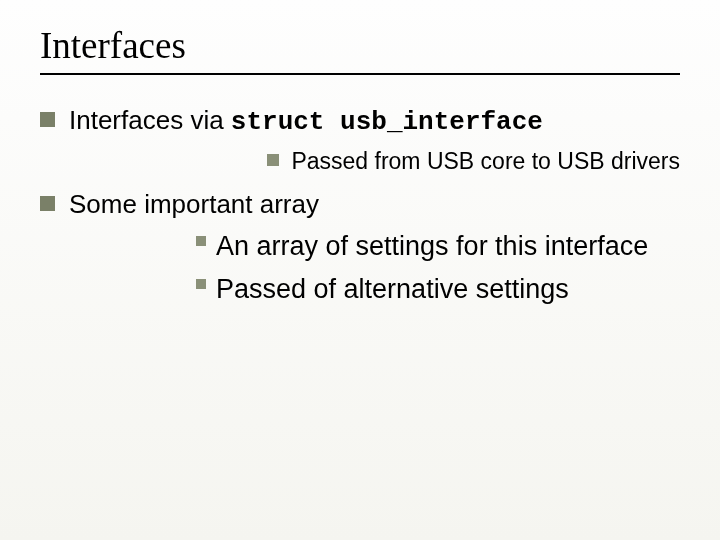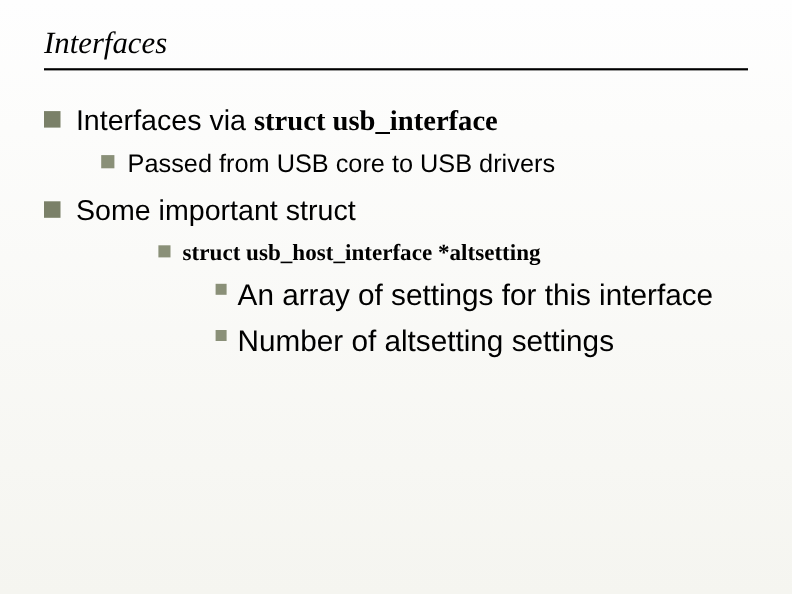--- a/index.html
+++ b/index.html
@@ -13,49 +13,48 @@
   }
   .slide {
     box-sizing: border-box;
     width: 720px;
     height: 540px;
     padding: 24px 40px 40px 40px;
     background: linear-gradient(to bottom, #fefefe, #f5f5f0);
   }
   .title {
     font-family: "Times New Roman", Times, serif;
-    font-size: 28px;
+    font-size: 37px;
     font-weight: 400;
     margin: 0 0 6px 0;
-    font-style: italic;
   }
   .rule {
     border: none;
     border-top: 2px solid #000;
     margin: 0 0 28px 0;
   }
   .bullet {
     display: flex;
     align-items: flex-start;
     line-height: 1.35;
   }
   .sq {
     display: inline-block;
     flex: 0 0 auto;
   }
   .lvl1 { font-size: 26px; margin: 10px 0 6px 0; }
   .lvl1 .sq { width: 15px; height: 15px; background: #7a8068; margin: 9px 14px 0 0; }
-  .lvl2 { font-size: 23px; margin: 6px 0 4px 52px; }
+  .lvl2 { font-size: 23px; margin: 6px 0 4px 52px; justify-content: flex-end; }
   .lvl2 .sq { width: 12px; height: 12px; background: #8a9078; margin: 8px 12px 0 0; }
   .lvl3 { font-size: 21px; margin: 6px 0 4px 104px; }
   .lvl3 .sq { width: 11px; height: 11px; background: #8a9078; margin: 8px 11px 0 0; }
   .lvl4 { font-size: 27px; margin: 6px 0 4px 156px; }
   .lvl4 .sq { width: 10px; height: 10px; background: #8a9078; margin: 8px 10px 0 0; }
   .code {
-    font-family: Liberation Serif, serif;
+    font-family: Liberation Mono, monospace;
     font-weight: bold;
   }
 </style>
 </head>
 <body>
 
 <div class="slide">
 
   <h1 class="title">Interfaces</h1>
   <hr class="rule">
@@ -67,32 +66,28 @@
     </span>
   </div>
 
   <div class="bullet lvl2">
     <span class="sq"></span>
     <span>Passed from USB core to USB drivers</span>
   </div>
 
   <div class="bullet lvl1">
     <span class="sq"></span>
-    <span>Some important struct</span>
+    <span>Some important array</span>
   </div>
 
-  <div class="bullet lvl3">
-    <span class="sq"></span>
-    <span class="code">struct usb_host_interface *altsetting</span>
-  </div>
 
   <div class="bullet lvl4">
     <span class="sq"></span>
     <span>An array of settings for this interface</span>
   </div>
 
 
   <div class="bullet lvl4">
     <span class="sq"></span>
-    <span>Number of altsetting settings</span>
+    <span>Passed of alternative settings</span>
   </div>
 
 </div>
 
 </body></html>

